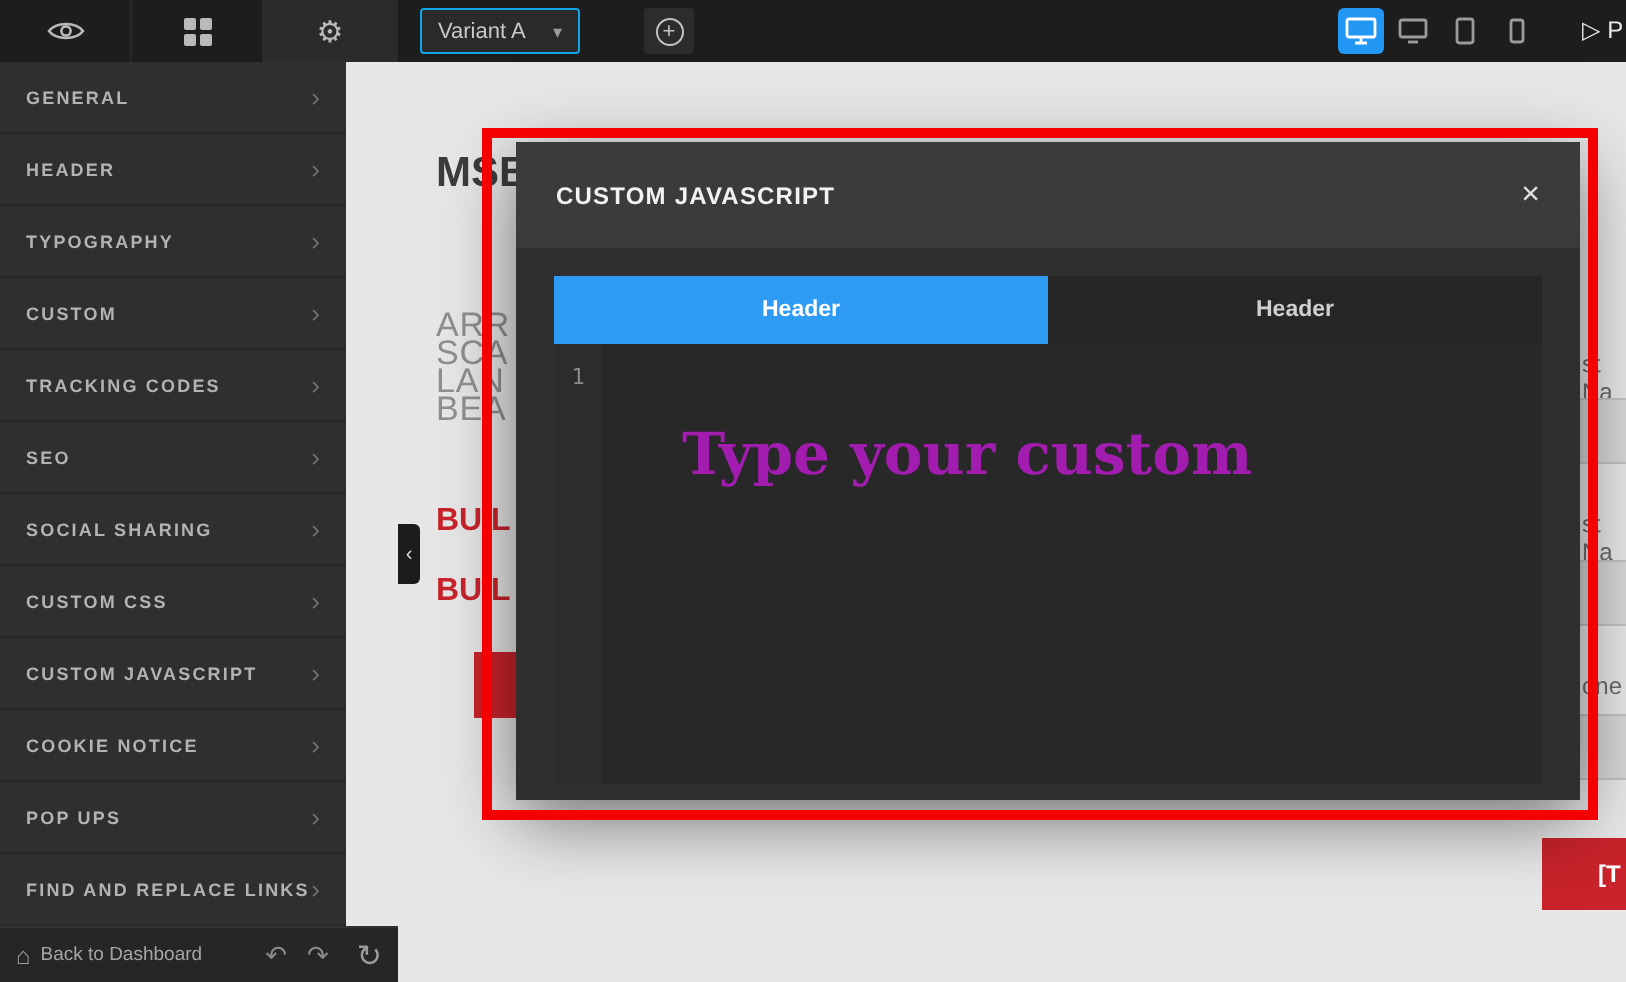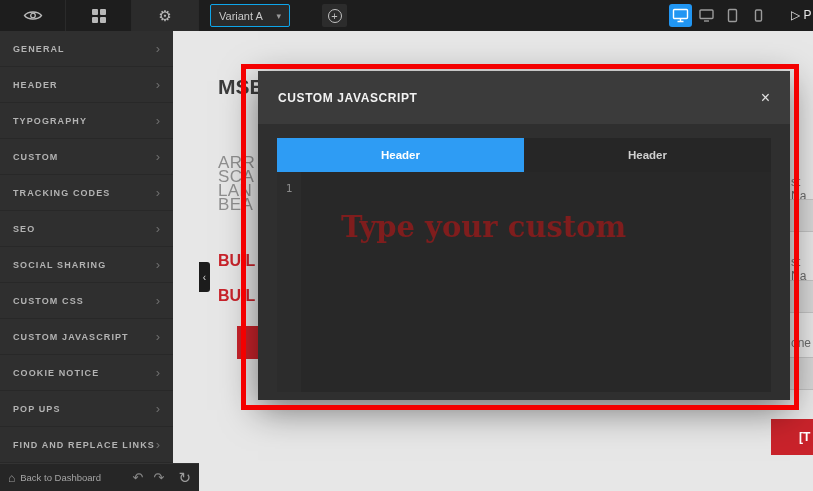--- a/index.html
+++ b/index.html
@@ -61,21 +61,21 @@
   .tabs { margin:14px 19px 0 19px; display:flex; height:34px; }
   .tab { flex:1; display:flex; align-items:center; justify-content:center; font-size:11.5px; font-weight:bold; cursor:pointer; }
   .tab.active { background:#2e9cf4; color:#fff; }
   .tab.inactive { background:#262626; color:#d0d0d0; }
   .editor { margin:0 19px; height:220px; background:#282828; display:flex; }
   .gutter { width:24px; padding-top:10px; text-align:center; color:#8a8a8a; font-family:"DejaVu Sans Mono", monospace; font-size:11px; background:#2c2c2c; }
   .code-area { flex:1; }
 
   
   .ann-rect { position:absolute; left:241px; top:64px; width:558px; height:346px; border:5px solid #f40000; z-index:40; pointer-events:none; }
-  .ann-text { position:absolute; left:341px; top:208px; z-index:41; color:#7f1d1d; font-family:"DejaVu Serif", serif; font-weight:bold; font-size:29px; line-height:38px; pointer-events:none; white-space:nowrap; }
+  .ann-text { position:absolute; left:341px; top:208px; z-index:41; color:#a21caf; font-family:"DejaVu Serif", serif; font-weight:bold; font-size:29px; line-height:38px; pointer-events:none; white-space:nowrap; }
 </style>
 </head>
 <body>
 
 <header class="topbar">
   <button class="tb-btn eye">
     <svg width="20" height="13" viewBox="0 0 20 13" style="stroke:#b9b9b9;fill:none;stroke-width:1.3">
       <path d="M1.5 6.5C5 1.8 15 1.8 18.5 6.5C15 11.2 5 11.2 1.5 6.5Z"></path>
         <circle cx="10" cy="6.5" r="2.3"></circle>
     </svg>

